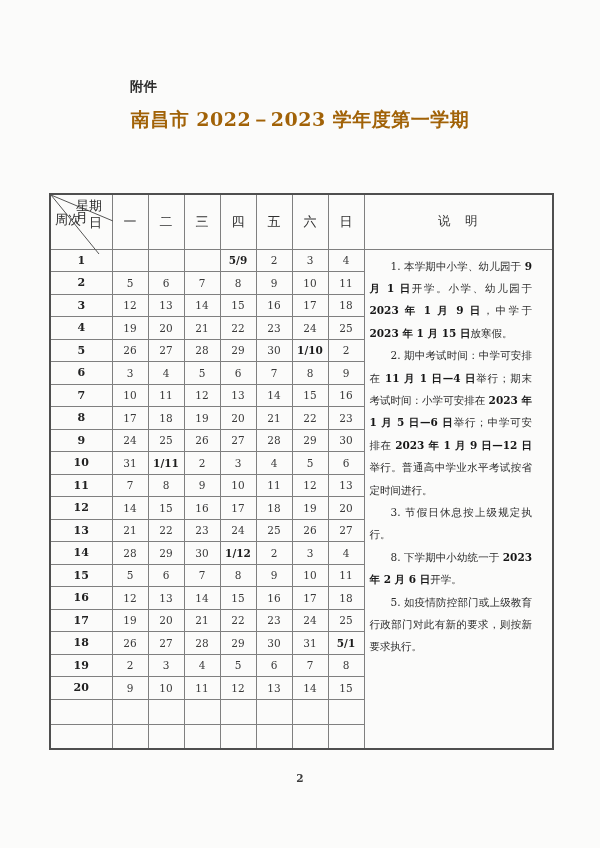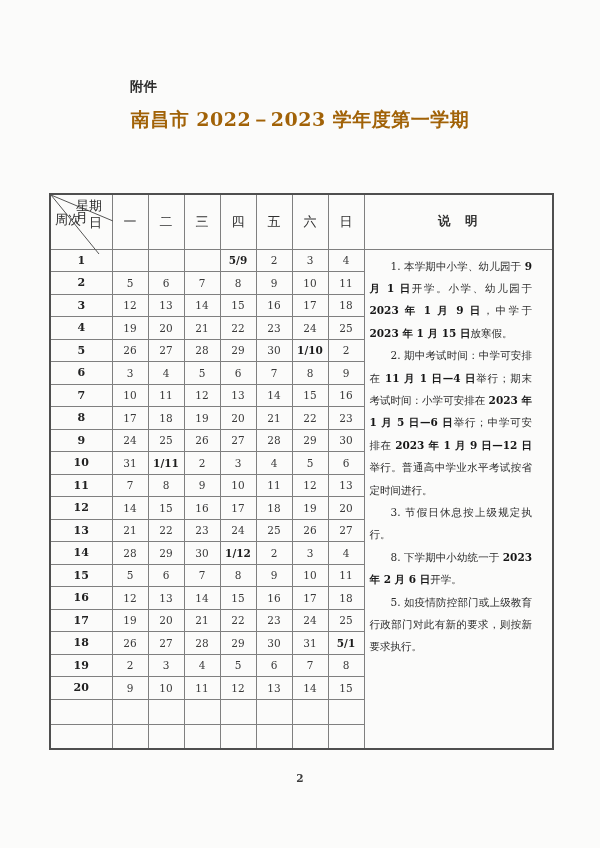--- a/index.html
+++ b/index.html
@@ -29,21 +29,21 @@
     position: absolute; left: 49px; top: 193px;
     width: 503px; border-collapse: collapse; table-layout: fixed;
     border: 2px solid #4f4f4f;
   }
   .cal th, .cal td { border: 1px solid #7f7f7f; padding: 0; }
   .cal thead tr { height: 55px; }
   .cal th {
     font-weight: 400; font-size: 13px; text-align: center;
     vertical-align: middle; color: #2f2f2f;
   }
-  .cal th.notes-head { font-weight: 700; font-size: 12.5px; letter-spacing: 1px; }
+  .cal th.notes-head { font-weight: 400; font-size: 12.5px; letter-spacing: 1px; }
   .cal tbody tr { height: 22.5px; }
   .cal tbody tr.empty-row { height: 25px; }
   .cal td.week-cell { font-weight: 700; font-size: 11px; text-align: center; color: #222; }
   .cal td.day-cell { font-size: 10.5px; text-align: center; color: #3a3a3a; }
   .cal td.day-cell.month-start { font-weight: 700; color: #1d1d1d; }
   .cal td.notes-cell { vertical-align: top; padding: 5px 20px 0 5px; }
   p.note {
     margin: 0; font-size: 10.5px; line-height: 22.4px;
     text-indent: 2em; text-align: justify; color: #2d2d2d;
   }

